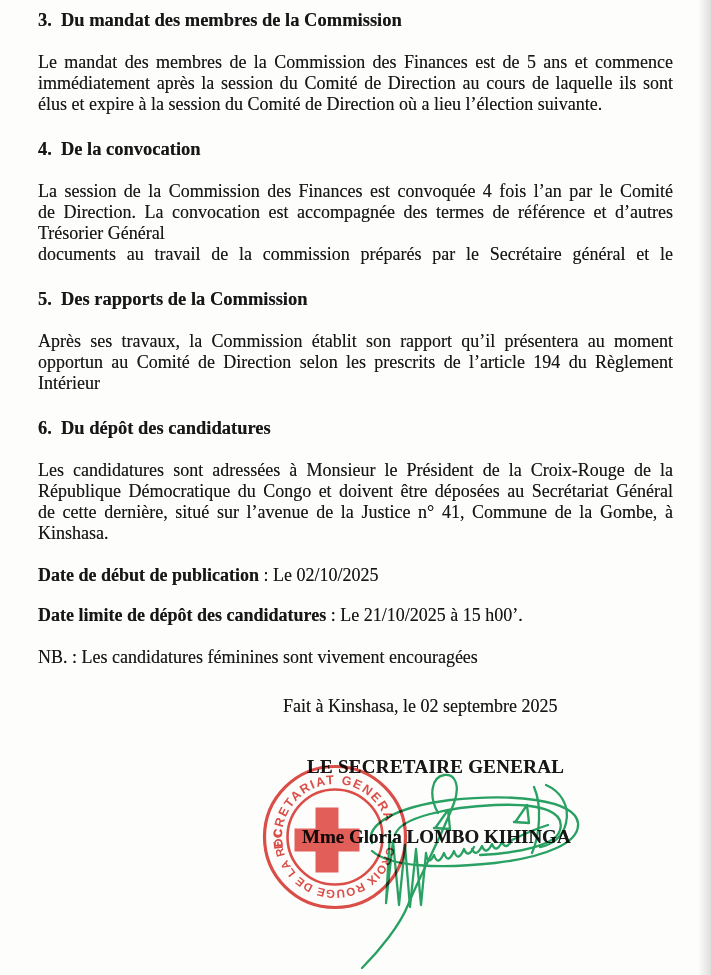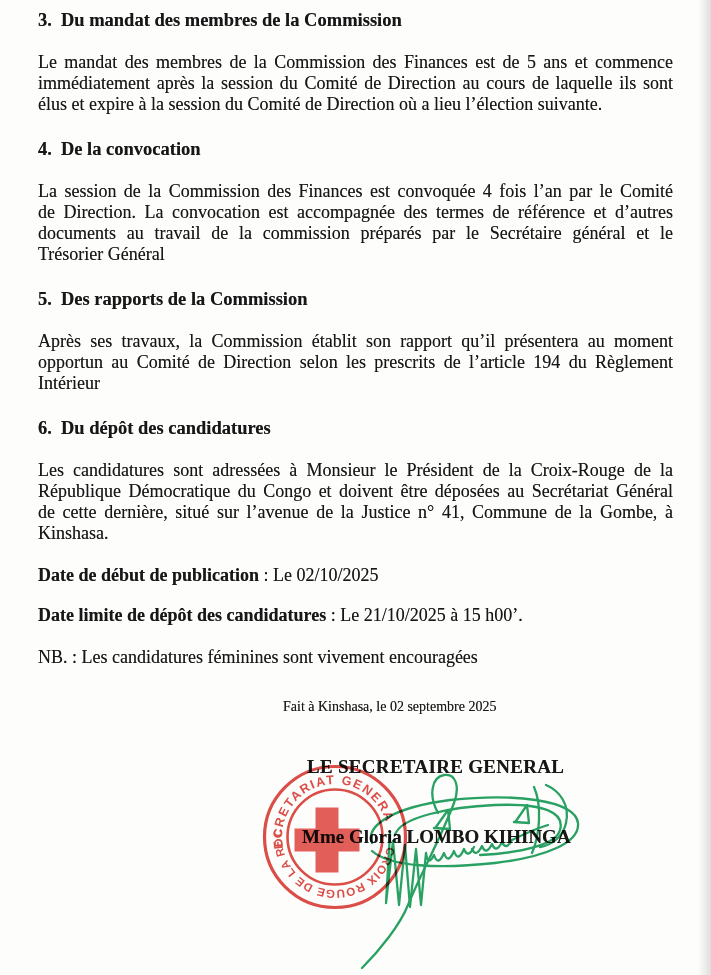--- a/index.html
+++ b/index.html
@@ -48,21 +48,21 @@
   }
   .note{
     font-size:18px;
     line-height:21px;
     margin-top:21px;
   }
   .note.tight{margin-top:19px;}
   .note .lbl{font-weight:bold;}
   .note.bold{font-weight:normal;}
   .closing-date{
-    font-size:14px;
+    font-size:18px;
     line-height:21px;
     margin-top:28px;
     margin-left:245px;
   }
   .closing-role{
     font-size:19px;
     line-height:21px;
     font-weight:bold;
     letter-spacing:.3px;
     margin-top:39px;
@@ -119,22 +119,22 @@
       <div class="jline last">élus et expire à la session du Comité de Direction où a lieu l’élection suivante.</div>
     </div>
 
     <div class="heading">
       <span class="num">4.</span>
       <span>De la convocation</span>
     </div>
     <div class="para">
       <div class="jline">La session de la Commission des Finances est convoquée 4 fois l’an par le Comité</div>
       <div class="jline">de Direction. La convocation est accompagnée des termes de référence et d’autres</div>
+      <div class="jline last">Trésorier Général</div>
       <div class="jline">documents au travail de la commission préparés par le Secrétaire général et le</div>
-      <div class="jline last">Trésorier Général</div>
     </div>
 
     <div class="heading">
       <span class="num">5.</span>
       <span>Des rapports de la Commission</span>
     </div>
     <div class="para">
       <div class="jline">Après ses travaux, la Commission établit son rapport qu’il présentera au moment</div>
       <div class="jline">opportun au Comité de Direction selon les prescrits de l’article 194 du Règlement</div>
       <div class="jline last">Intérieur</div>

